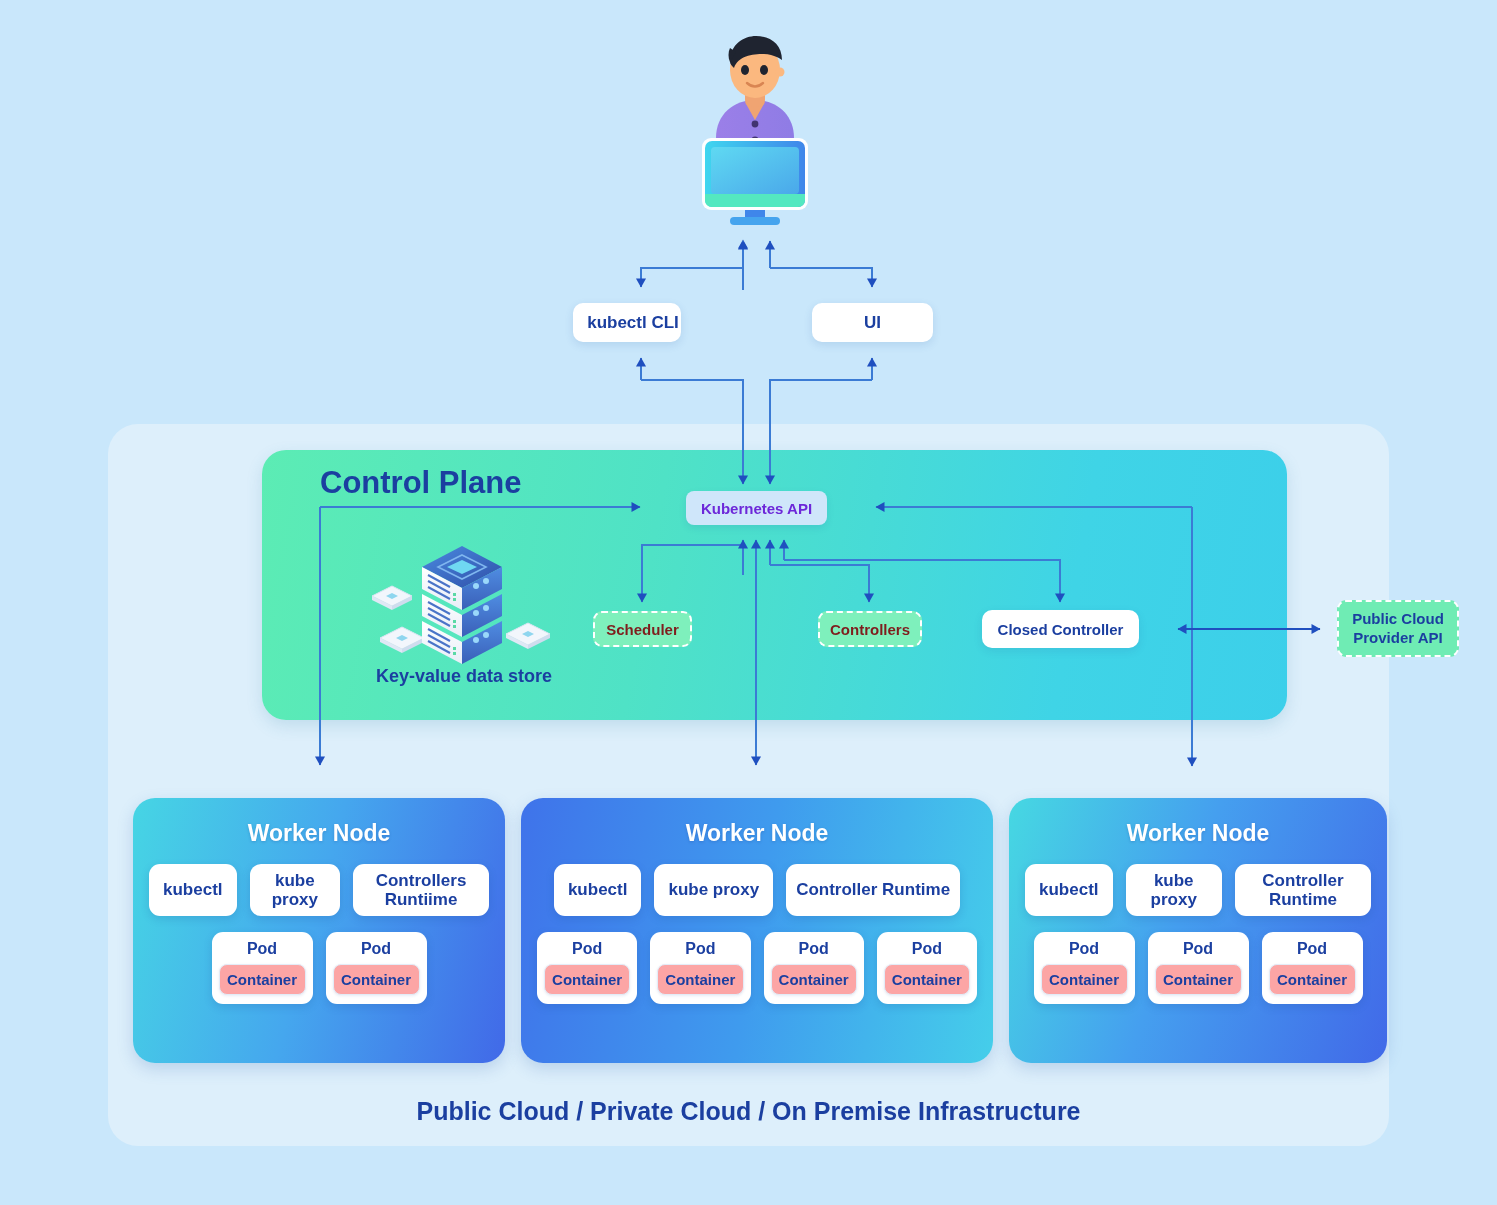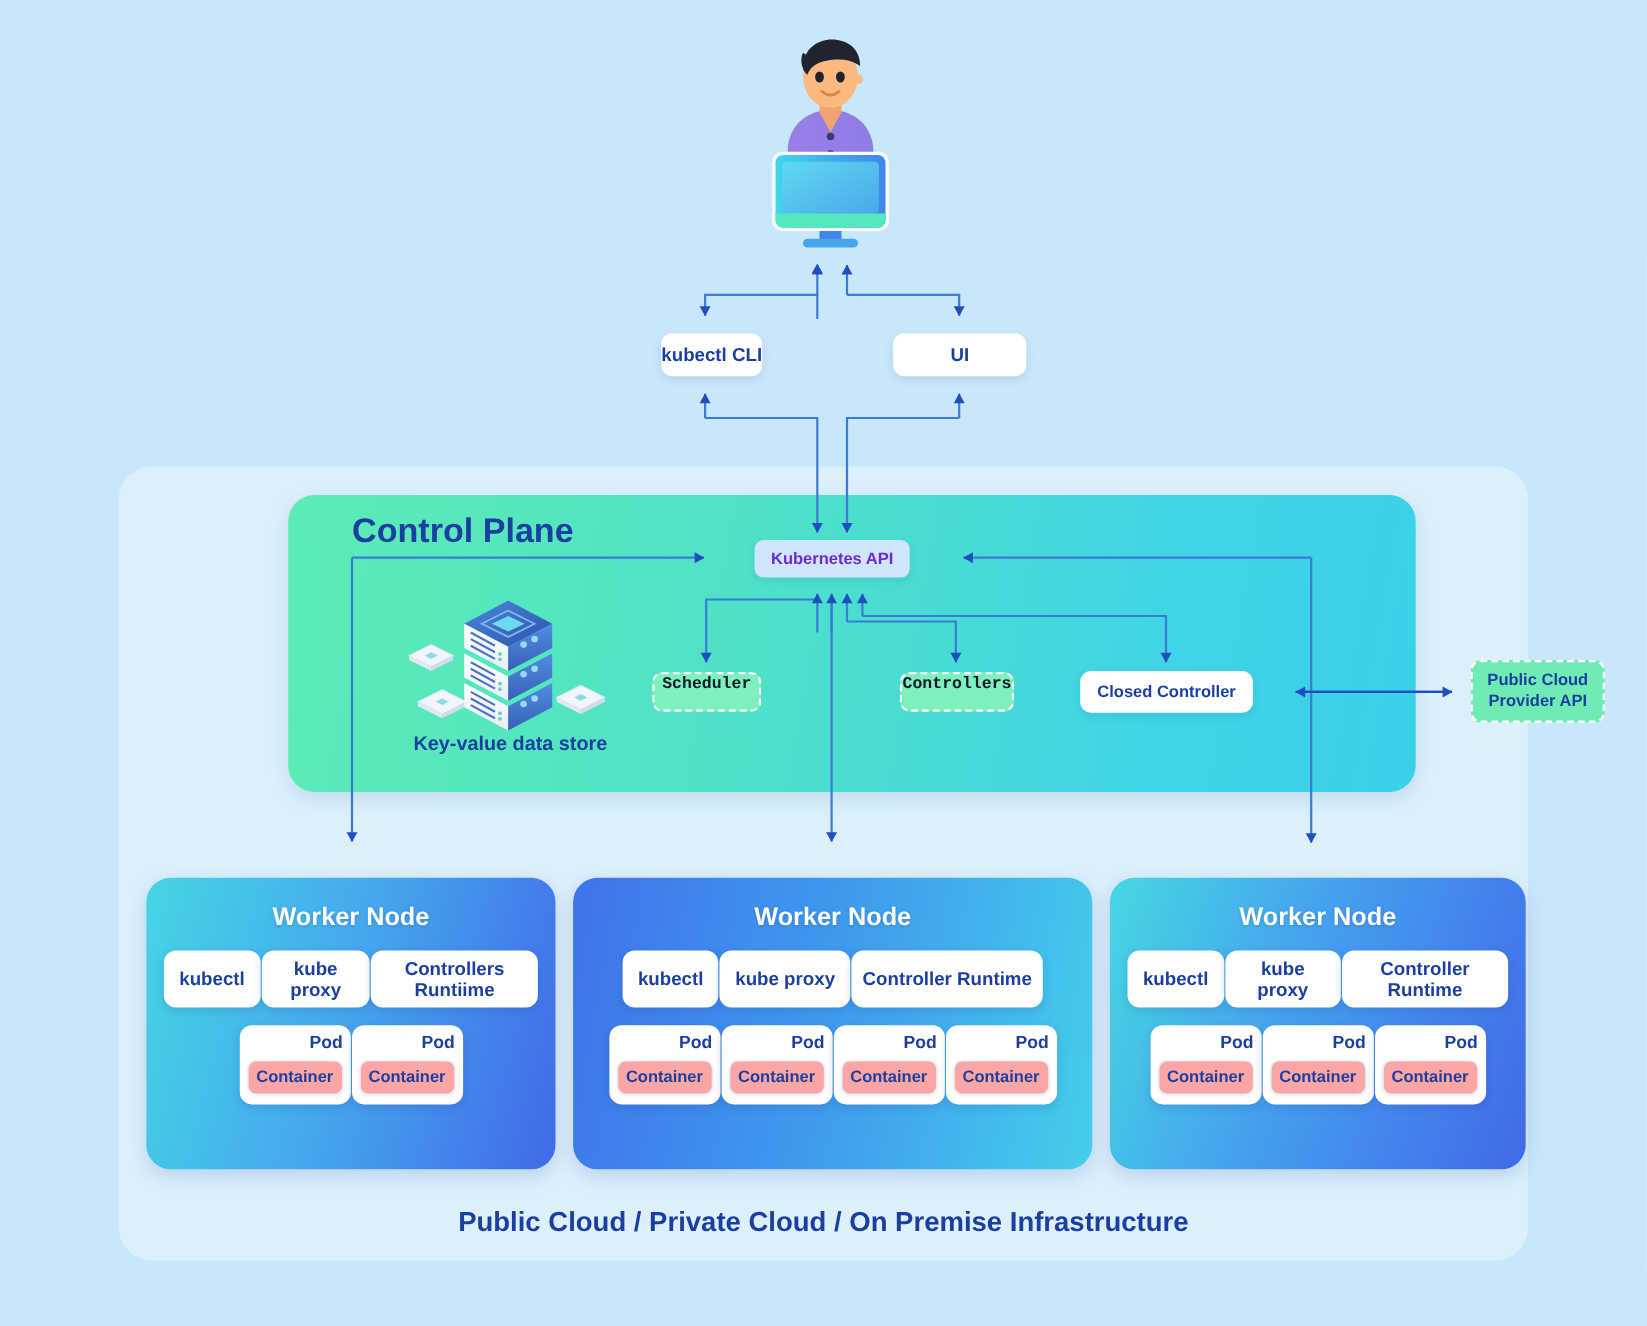--- a/index.html
+++ b/index.html
@@ -44,21 +44,21 @@
     border-radius: 10px;
     color: #1b3fa0;
     font-weight: bold;
     font-size: 17px;
     display: flex;
     align-items: center;
     justify-content: center;
     box-shadow: 0 3px 9px rgba(40,90,160,0.14);
     z-index: 30;
   }
-  #kubectl-cli { left: 601px; top: 303px; width: 92px; height: 39px; }
+  #kubectl-cli { left: 573px; top: 303px; width: 108px; height: 39px; padding-left: 12px; }
   #ui-pill     { left: 812px; top: 303px; width: 121px; height: 39px; }
 
   
   #infra {
     position: absolute;
     left: 108px; top: 424px;
     width: 1281px; height: 722px;
     background: #ddeffb;
     border-radius: 30px;
     z-index: 5;
@@ -105,24 +105,23 @@
     z-index: 22;
     box-shadow: 0 3px 7px rgba(40,90,160,0.13);
   }
 
   
   .chip-dashed {
     position: absolute;
     background: #7ef0bc;
     border: 2px dashed #ffffff;
     border-radius: 9px;
-    display: flex; align-items: flex-start; justify-content: center;
-    color: #0f172a; font-weight: bold; font-size: 15px;
+    display: flex; align-items: center; justify-content: center;
+    color: #7f1d1d; font-weight: bold; font-size: 15px;
     z-index: 22;
-    font-family: Liberation Mono, monospace;
   }
   #scheduler   { left: 593px; top: 611px; width: 99px;  height: 36px; }
   #controllers { left: 818px; top: 611px; width: 104px; height: 36px; }
 
   #closed-controller {
     position: absolute;
     left: 982px; top: 610px;
     width: 157px; height: 38px;
     background: #ffffff;
     border-radius: 10px;
@@ -186,21 +185,21 @@
     text-align: center;
     color: #ffffff;
     font-size: 23px;
     font-weight: bold;
     margin-bottom: 17px;
     text-shadow: 0 1px 3px rgba(20,60,140,0.25);
   }
   .comp-row, .pod-row {
     display: flex;
     justify-content: center;
-    gap: 1px;
+    gap: 13px;
     padding: 0 16px;
   }
   .comp-row { margin-bottom: 16px; }
   .comp-box {
     background: #ffffff;
     border-radius: 11px;
     min-height: 52px;
     display: flex; align-items: center; justify-content: center;
     color: #1b3fa0; font-weight: bold; font-size: 17px;
     text-align: center;
@@ -210,21 +209,21 @@
   }
   .comp-box.two-line { padding: 6px 10px; }
   .pod-box {
     background: #ffffff;
     border-radius: 11px;
     width: 101px;
     padding: 8px 7px 9px 7px;
     box-shadow: 0 3px 8px rgba(30,70,150,0.18);
   }
   .pod-label {
-    text-align: right;
+    text-align: center;
     color: #1b3fa0;
     font-weight: bold;
     font-size: 16px;
     margin-bottom: 6px;
   }
   .container-box {
     background: #fca5a5;
     border: 1px solid #e3ecf7;
     border-radius: 8px;
     text-align: center;

